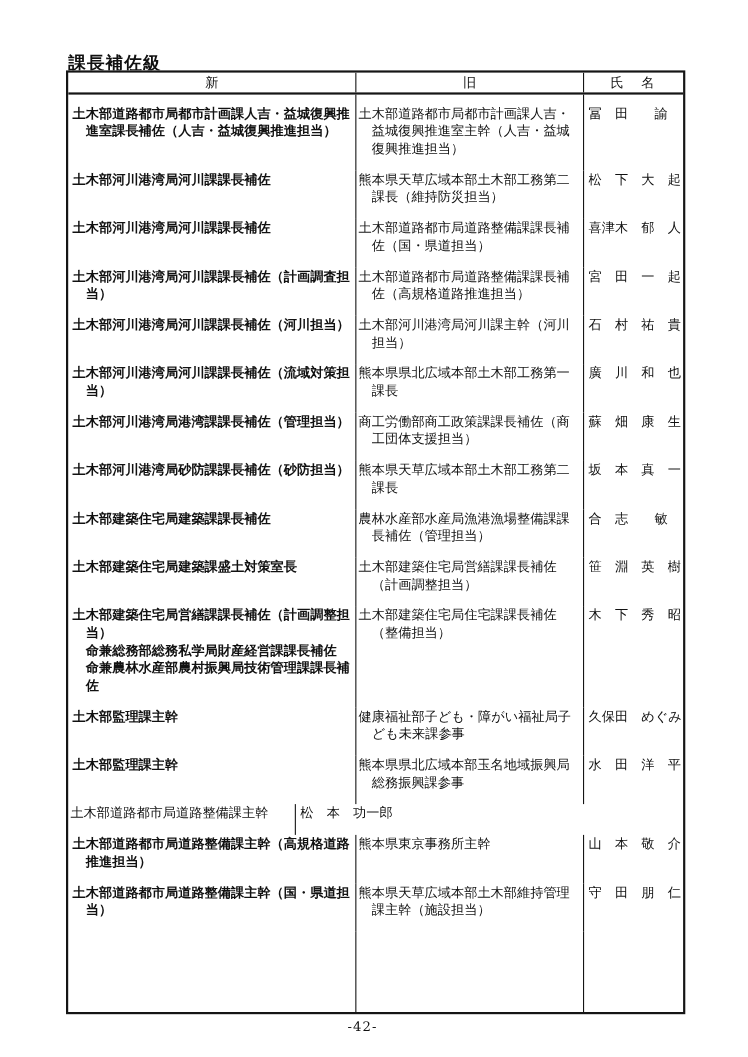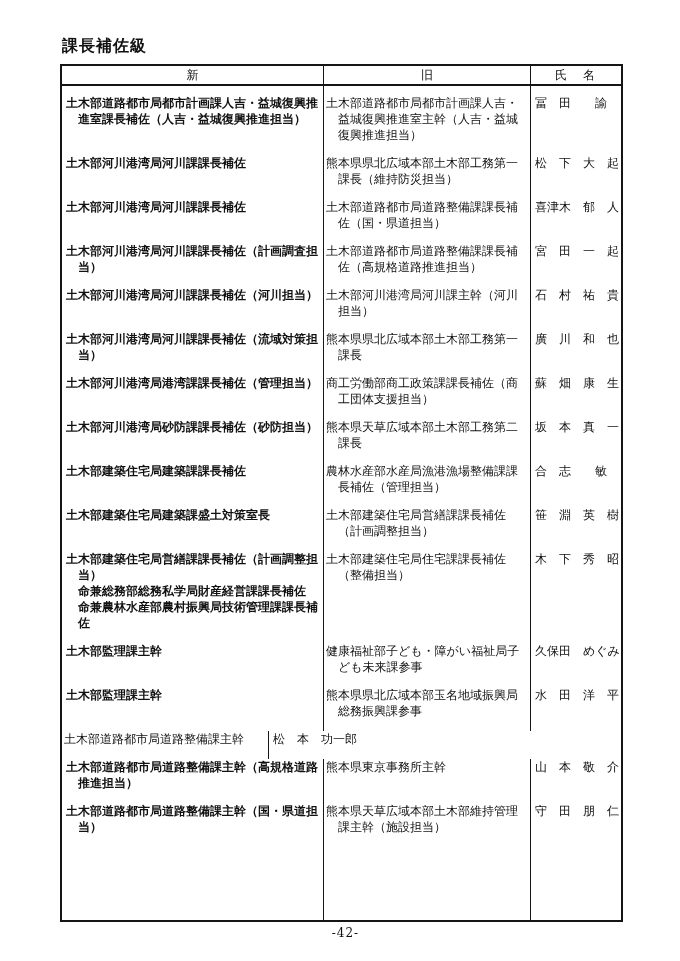--- a/index.html
+++ b/index.html
@@ -3,21 +3,21 @@
 <meta charset="utf-8">
 <style>
   * { margin:0; padding:0; box-sizing:border-box; }
   html,body { background:#e8e8e8; }
   .page {
     position:relative; width:680px; height:961px; background:#ffffff;
     font-family:"DejaVu Serif","Liberation Serif",serif; color:#111;
     overflow:hidden; margin:0 auto;
   }
   .doc-title {
-    position:absolute; left:62px; top:36px;
+    position:absolute; left:62px; top:48px;
     font-size:16px; font-weight:bold; letter-spacing:1px;
   }
   .personnel-table {
     position:absolute; left:60px; top:64px; width:563px; height:858px;
     border:2px solid #151515; display:flex; flex-direction:column; overflow:hidden;
     background:#fff;
   }
   .thead { display:flex; flex:0 0 auto; height:20px; border-bottom:2px solid #151515; }
   .th { font-size:12px; line-height:19px; text-align:center; }
   .th-new  { width:262px; border-right:1px solid #151515; }
@@ -29,21 +29,21 @@
   .cell-new  { width:262px; border-right:1px solid #151515; padding:0 5px 12px 4px;font-weight:bold; }
   .cell-old  { width:207px; border-right:1px solid #151515; padding:0 1px 12px 2px; }
   .cell-name { flex:1; padding:0 3px 12px 4px; white-space:nowrap; overflow:hidden; }
   .tbody > .entry:first-child .cell { padding-top:9px; }
   .para { padding-left:1em; text-indent:-1em; }
   .para.cont { padding-left:1em; text-indent:0; }
   .filler-row { flex:1 1 auto; }
   .filler-row .cell { padding:0; }
   .filler-row .cell-new, .filler-row .cell-old { height:auto; }
   .page-num {
-    position:absolute; left:64px; top:926px; width:563px;
+    position:absolute; left:48px; top:926px; width:563px;
     text-align:center; font-size:12px; letter-spacing:1px;
   }
 </style>
 </head>
 <body>
 
 <div class="page">
 
   <div class="doc-title">課長補佐級</div>
 
@@ -63,21 +63,21 @@
             <div class="para">土木部道路都市局都市計画課人吉・益城復興推進室主幹（人吉・益城復興推進担当）</div>
           </div>
     <div class="cell cell-name">冨　田　　諭</div>
   </div>
 
   <div class="entry">
     <div class="cell cell-new">
             <div class="para">土木部河川港湾局河川課課長補佐</div>
           </div>
     <div class="cell cell-old">
-            <div class="para">熊本県県北広域本部土木部工務第一課長（維持防災担当）</div>
+            <div class="para">熊本県天草広域本部土木部工務第二課長（維持防災担当）</div>
           </div>
     <div class="cell cell-name">松　下　大　起</div>
   </div>
 
   <div class="entry">
     <div class="cell cell-new">
             <div class="para">土木部河川港湾局河川課課長補佐</div>
           </div>
     <div class="cell cell-old">
             <div class="para">土木部道路都市局道路整備課課長補佐（国・県道担当）</div>

